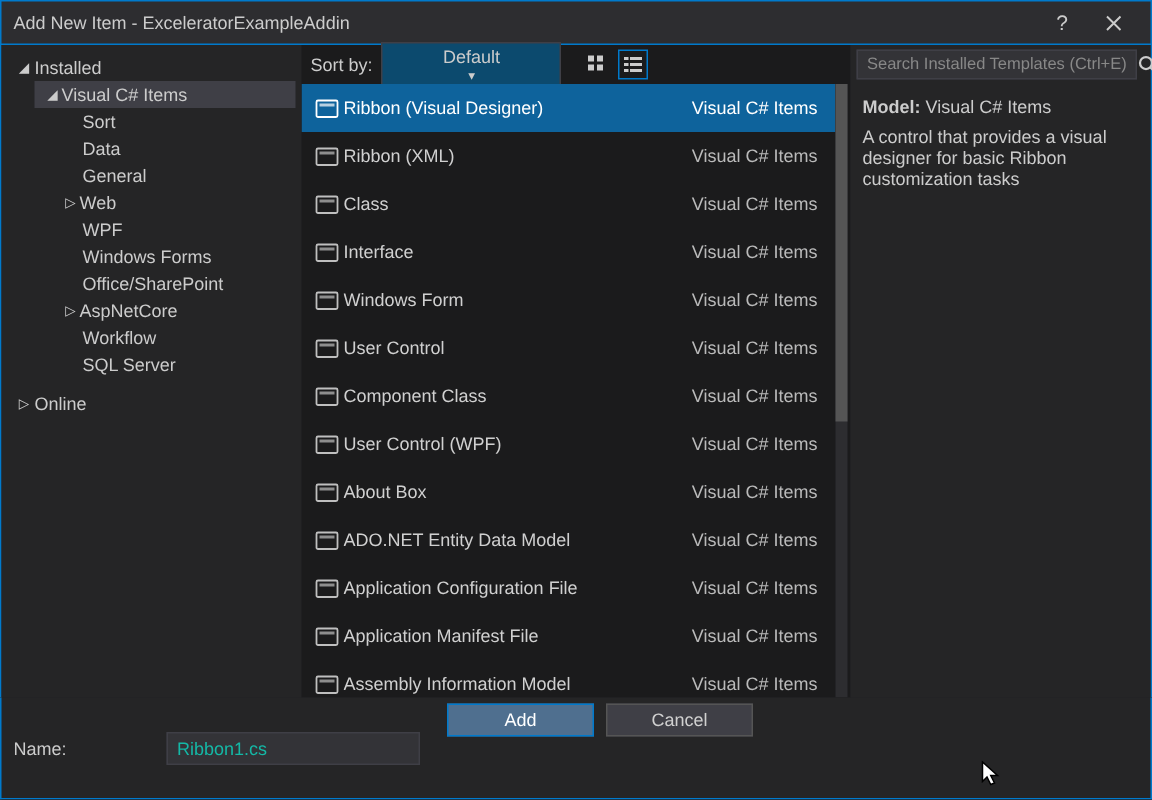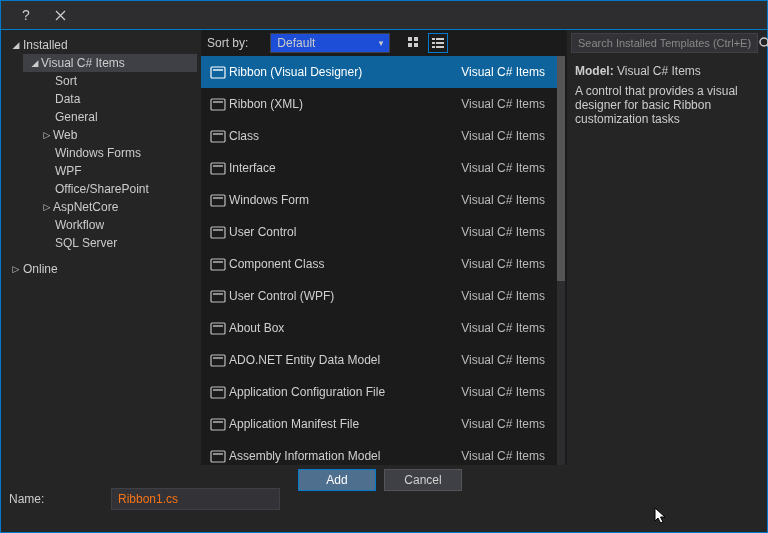--- a/index.html
+++ b/index.html
@@ -12,22 +12,22 @@
 .sidebar .hdr { display: flex; align-items: center; padding: 2px 4px; }
 .sidebar .hdr span.arrow { width: 14px; display: inline-block; text-align: center; font-size: 9px; }
 .sidebar .node { display: flex; align-items: center; padding: 2px 0 2px 0; }
 .sidebar .node span.arrow { width: 12px; display: inline-block; text-align: center; font-size: 9px; color: #ccc; }
 .sidebar .cat { background: #3f3f46; padding: 2px 6px; border-radius: 0; }
 .sidebar .leaf { padding-left: 32px; }
 .sidebar .expnode { padding-left: 18px; }
 .sidebar .sub { padding-left: 18px; }
 .center { flex: 1; background: #1b1b1c; display: flex; flex-direction: column; min-width: 0; }
 .toolbar { height: 26px; display: flex; align-items: center; padding: 2px 6px; gap: 4px; color: #ccc; font-size: 12px; }
-.sortby { margin-right: 18px; }
-.sortsel { background: #1d4ed8; border: 1px solid #3f3f46; color: #ccc; padding: 2px 6px; width: 120px; display: flex; justify-content: space-between; align-items: center; font-size: 12px; }
+.sortby { margin-right: 2px; }
+.sortsel { background: #0c4a6e; border: 1px solid #3f3f46; color: #ccc; padding: 2px 6px; width: 120px; display: flex; justify-content: space-between; align-items: center; font-size: 12px; flex-direction: column; }
 .viewbtn { width: 20px; height: 20px; border: 1px solid transparent; display: flex; align-items: center; justify-content: center; }
 .viewbtn.active { border: 1px solid #007acc; }
 .listwrap { flex: 1; position: relative; overflow: hidden; }
 .list { position: absolute; inset: 0 10px 0 0; overflow: hidden; }
 .item { height: 32px; display: flex; align-items: center; padding: 0 8px; color: #d0d0d0; font-size: 12px; }
 .item .icon { width: 20px; height: 18px; display: flex; align-items: center; justify-content: center; color: #bfbfbf; flex-shrink: 0; }
 .item .label { flex: 1; white-space: nowrap; overflow: hidden; text-overflow: ellipsis; }
 .item .cat { color: #bababa; font-size: 12px; padding-right: 4px; }
 .item.selected { background: #0e639c; color: #fff; }
 .item.selected .cat, .item.selected .icon { color: #fff; }
@@ -36,31 +36,32 @@
 .right { width: 200px; background: #252526; display: flex; flex-direction: column; color: #ccc; font-size: 12px; }
 .searchrow { height: 26px; display: flex; align-items: center; padding: 2px 4px; }
 .search { flex: 1; background: #333337; border: 1px solid #3f3f46; color: #888; padding: 3px 6px; font-size: 11px; display: flex; justify-content: space-between; align-items: center; }
 .magrow { width: 22px; display: flex; align-items: center; justify-content: center; }
 .rdesc { padding: 8px 8px; }
 .rdesc .typeln { margin-bottom: 6px; }
 .rdesc .typelbl { font-weight: bold; }
 .bottom { position: absolute; left: 0; right: 0; bottom: 0; height: 68px; border: 1px solid #007acc; border-top: none; background: #252526; display: flex; flex-direction: row; }
 .namerow { display: flex; align-items: center; padding: 6px 8px; gap: 6px; color: #ccc; font-size: 12px; }
 .namelbl { width: 96px; }
-.namein { flex: 1; background: #333337; border: 1px solid #3f3f46; color: #f97316; padding: 3px 6px; font-size: 12px; max-width: 470px; }
+.namein { flex: 1; background: #333337; border: 1px solid #3f3f46; color: #14b8a6; padding: 3px 6px; font-size: 12px; max-width: 470px; }
 .btnrow { display: flex; justify-content: flex-end; padding: 4px 10px 8px; gap: 8px; }
-.btn2 { width: 78px; height: 22px; border: 1px solid #555; background: #3f3f46; color: #d0d0d0; font-size: 12px; display: flex; align-items: center; justify-content: center; }
+.btn2 { width: 98px; height: 22px; border: 1px solid #555; background: #3f3f46; color: #d0d0d0; font-size: 12px; display: flex; align-items: center; justify-content: center; }
 .btn2.primary { background: #4f6f8f; border: 1px solid #007acc; color: #fff; }
 .cursor { position: absolute; right: 100px; bottom: 8px; pointer-events: none; }
 svg { display: block; }
 </style>
 </head>
 <body>
 
 <div class="titlebar">
+  <span class="title">Add New Item - ExceleratorExampleAddin</span>
   <div class="btn">?</div>
   <div class="btn">
     <svg width="11" height="11" viewBox="0 0 11 11">
         <path d="M1 1 L10 10 M10 1 L1 10" stroke="#ccc" stroke-width="1.3"></path>
       </svg>
   </div>
 </div>
 
 <div class="main">
   <div class="sidebar">
@@ -80,24 +81,24 @@
           <span>Data</span>
         </div>
       <div class="node leaf">
           <span>General</span>
         </div>
       <div class="node expnode">
           <span class="arrow">▷</span>
           <span>Web</span>
         </div>
       <div class="node leaf">
+          <span>WPF</span>
+        </div>
+      <div class="node leaf">
           <span>Windows Forms</span>
-        </div>
-      <div class="node leaf">
-          <span>WPF</span>
         </div>
       <div class="node leaf">
           <span>Office/SharePoint</span>
         </div>
       <div class="node expnode">
           <span class="arrow">▷</span>
           <span>AspNetCore</span>
         </div>
       <div class="node leaf">
           <span>Workflow</span>

